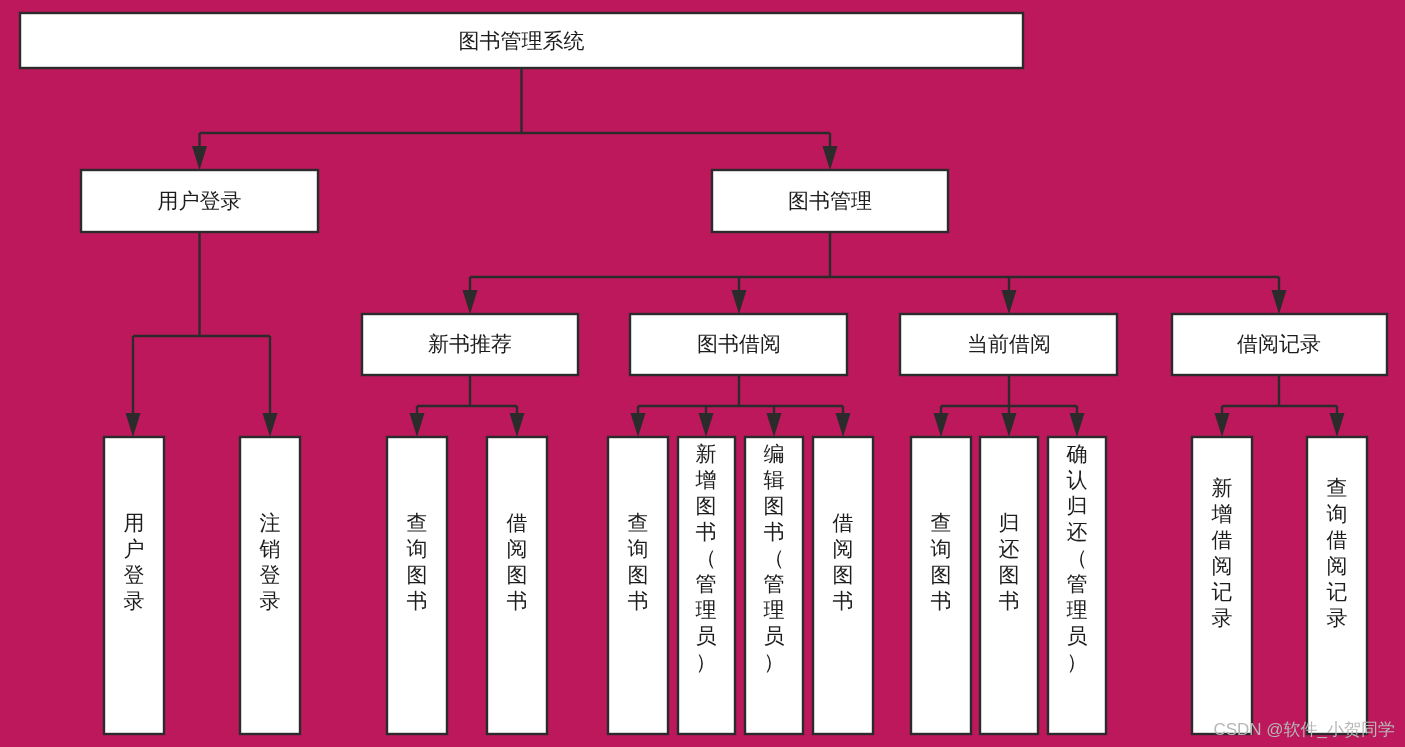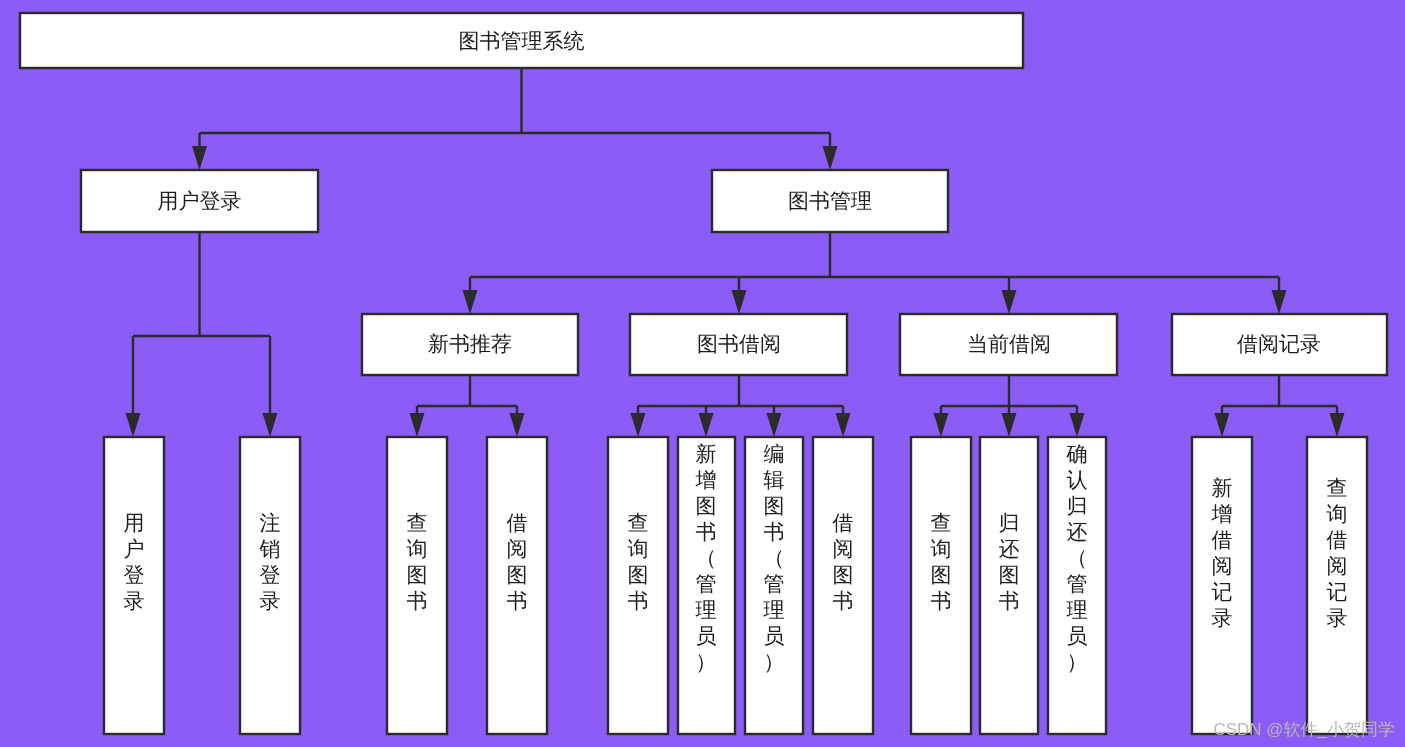--- a/index.html
+++ b/index.html
@@ -8,21 +8,21 @@
     padding: 0;
     background: #ffffff;
   }
   body {
     font-family: "Liberation Sans", "DejaVu Sans", sans-serif;
   }
   #diagram-root {
     position: relative;
     width: 1405px;
     height: 747px;
-    background: #8b5cf6;
+    background: #be185d;
     overflow: hidden;
   }
   svg#flowchart {
     position: absolute;
     left: 0;
     top: 0;
     width: 1405px;
     height: 747px;
     display: block;
   }

